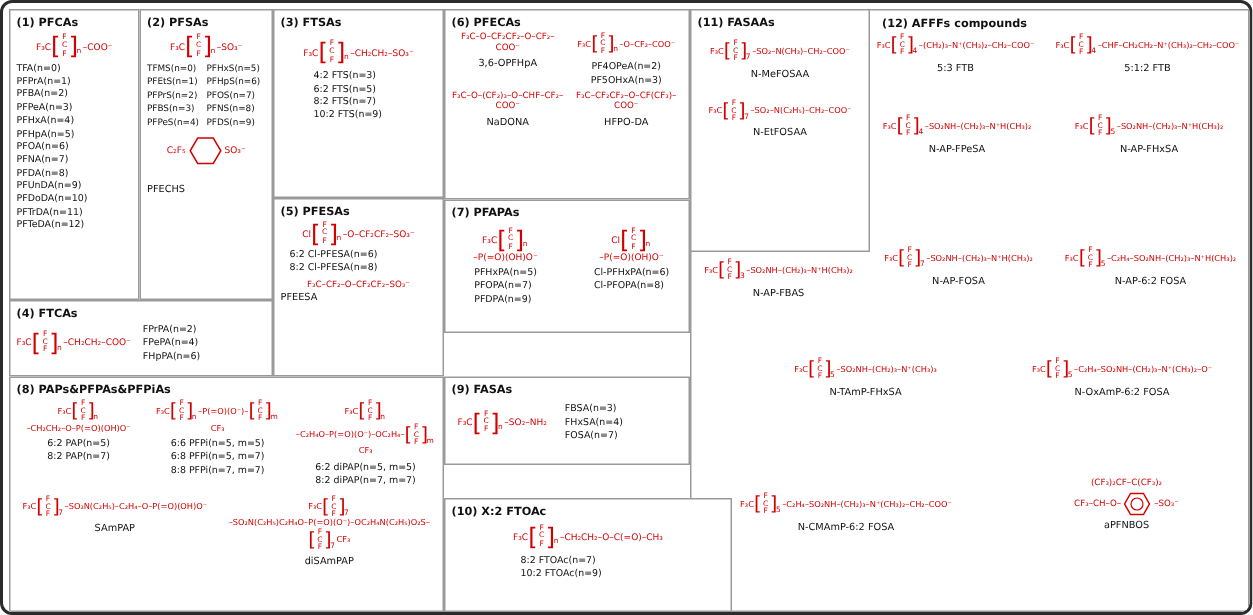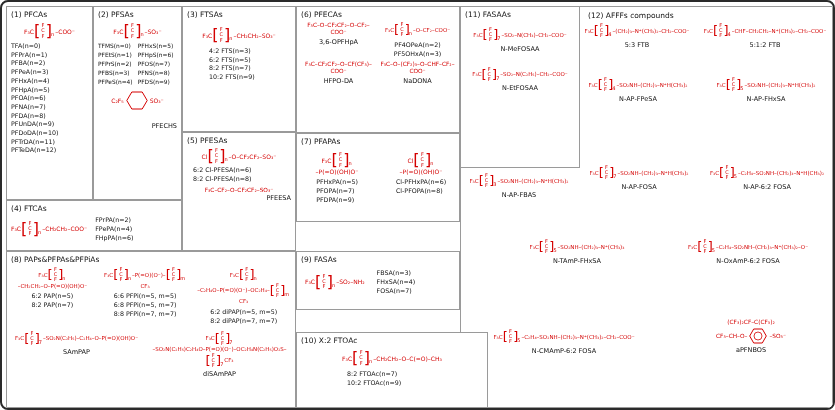--- a/index.html
+++ b/index.html
@@ -1,37 +1,37 @@
 <!DOCTYPE html>
 <html><head>
 <meta charset="utf-8">
 <style>
   *{margin:0;padding:0;box-sizing:border-box}
   html,body{width:835px;height:410px;overflow:hidden;background:#fff;
     font-family:"DejaVu Sans",sans-serif;color:#111}
   #fig{position:relative;width:835px;height:410px;background:#fff;
     border:2px solid #2b2b2b;border-radius:8px;overflow:hidden}
   .panel{position:absolute;border:1px solid #9a9a9a;background:#fff;padding:3px 4px}
-  .ptitle{font-size:7.5px;font-weight:normal;color:#111;white-space:nowrap}
+  .ptitle{font-size:7.5px;font-weight:bold;color:#111;white-space:nowrap}
   .structwrap{display:flex;justify-content:center;margin:4px 0 3px 0}
   .chain{display:inline-flex;flex-wrap:wrap;align-items:center;justify-content:center;
     color:#d40000;font-size:6px;line-height:7px;max-width:100%}
   .chain .pre,.chain .mid,.chain .post{white-space:normal;max-width:100%}
   .unit{display:inline-flex;align-items:center}
   .chain .stack{display:inline-flex;flex-direction:column;align-items:center;
     font-size:5px;line-height:5.2px;padding:0 1px}
   .chain .brk{font-size:16px;line-height:16px;font-weight:400}
   .chain .nsub{font-size:5px;align-self:flex-end;margin:0 1px 1px -1px}
   .small .chain,.sblock .chain{font-size:5.5px;line-height:6.5px}
   .small .chain .brk,.sblock .chain .brk{font-size:13px;line-height:13px}
   .clist{font-size:6.3px;line-height:8.7px;color:#111}
   .clist div,.lblcol div{white-space:nowrap}
   .cols{display:flex;gap:5px;margin-top:1px}
   .cols .clist{font-size:5.9px;line-height:8.9px}
-  .lbl{font-size:6.5px;color:#111;text-align:right;white-space:nowrap}
+  .lbl{font-size:6.5px;color:#111;text-align:left;white-space:nowrap}
   .lblcol{font-size:6.3px;line-height:9px;color:#111}
   .formula{color:#d40000;font-size:5.8px;line-height:7px;text-align:center}
   .ringblock{display:flex;align-items:center;justify-content:center;gap:2px;margin-top:4px;color:#d40000;font-size:6px}
   .grid2{display:grid;grid-template-columns:1fr 1fr;gap:3px 4px;margin-top:3px}
   .cell{display:flex;flex-direction:column;align-items:center;gap:2px;min-width:0}
   .row{display:flex;gap:6px;margin-top:3px}
   .sblock{position:absolute;display:flex;flex-direction:column;align-items:center;gap:2px}
   .rowcenter{display:flex;align-items:center;gap:2px}
   .indent{margin-left:46px}
   .p4row{display:flex;align-items:center;gap:8px;margin-top:2px}
@@ -547,26 +547,26 @@
               <span class="nsub">n</span>
             </span>
             <span class="post">–O–CF₂–COO⁻</span>
           </span>
         <div class="lblcol" style="text-align:center">
             <div>PF4OPeA(n=2)</div>
             <div>PF5OHxA(n=3)</div>
           </div>
       </div>
       <div class="cell">
+        <div class="formula">F₃C–O–(CF₂)₃–O–CHF–CF₂–COO⁻</div>
+        <div class="lbl">NaDONA</div>
+      </div>
+      <div class="cell">
         <div class="formula">F₃C–CF₂CF₂–O–CF(CF₃)–COO⁻</div>
         <div class="lbl">HFPO-DA</div>
-      </div>
-      <div class="cell">
-        <div class="formula">F₃C–O–(CF₂)₃–O–CHF–CF₂–COO⁻</div>
-        <div class="lbl">NaDONA</div>
       </div>
     </div>
   </section>
 
   <section class="panel" style="left:294px;top:131px;width:164px;height:89px">
     <div class="ptitle">(7) PFAPAs</div>
     <div class="row" style="gap:14px;margin-top:6px">
       <div class="cell">
         <span class="chain">
             <span class="pre">F₃C</span>

